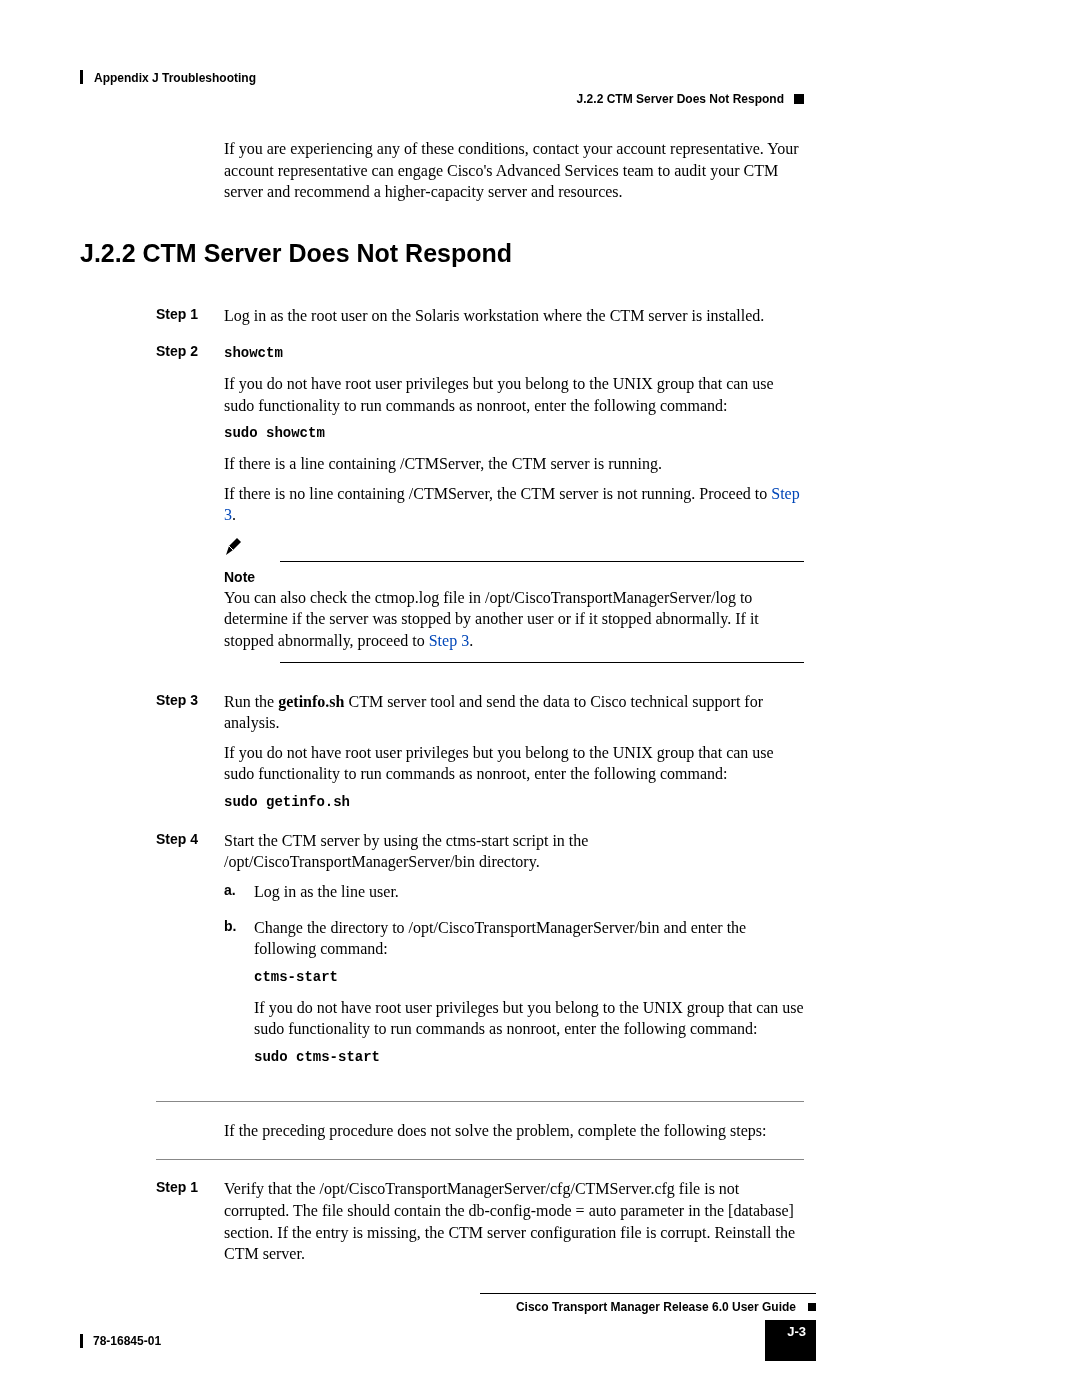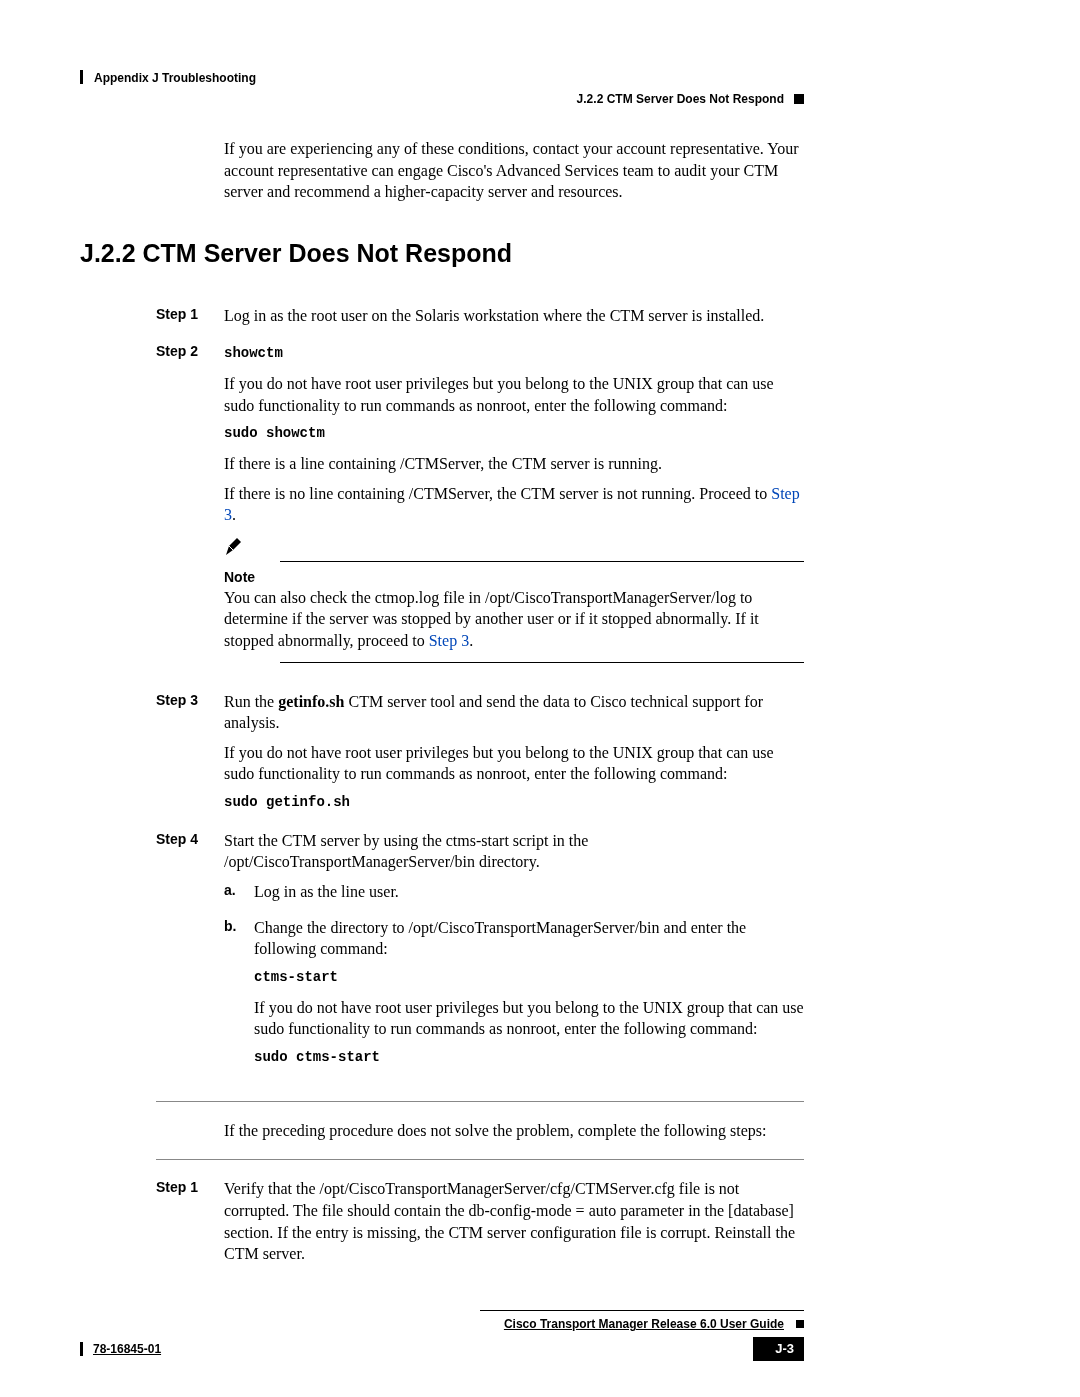--- a/index.html
+++ b/index.html
@@ -169,23 +169,22 @@
     height: 1px;
     background: #888;
     margin: 18px 0 18px -68px;
   }
   .mid-para {
     margin: 6px 0 14px 0;
   }
   .footer {
     position: absolute;
     left: 80px;
-    right: 80px;
+    right: 68px;
     bottom: 36px;
-    text-decoration: underline;
   }
   .footer-rule {
     height: 1px;
     background: #000;
     margin-bottom: 4px;
     margin-left: 400px;
   }
   .footer-row1 {
     display: flex;
     justify-content: flex-end;
@@ -223,21 +222,21 @@
     font-family: Arial, Helvetica, sans-serif;
     font-weight: bold;
     font-size: 12px;
   }
   .footer-pagenum {
     background: #000;
     color: #fff;
     font-family: Arial, Helvetica, sans-serif;
     font-weight: bold;
     font-size: 13px;
-    padding: 3px 10px 3px 22px;
+    padding: 3px 10px 20px 22px;
   }
   b.serif-bold {
     font-weight: bold;
   }
 </style>
 </head>
 <body>
 
 <div class="page">
 

